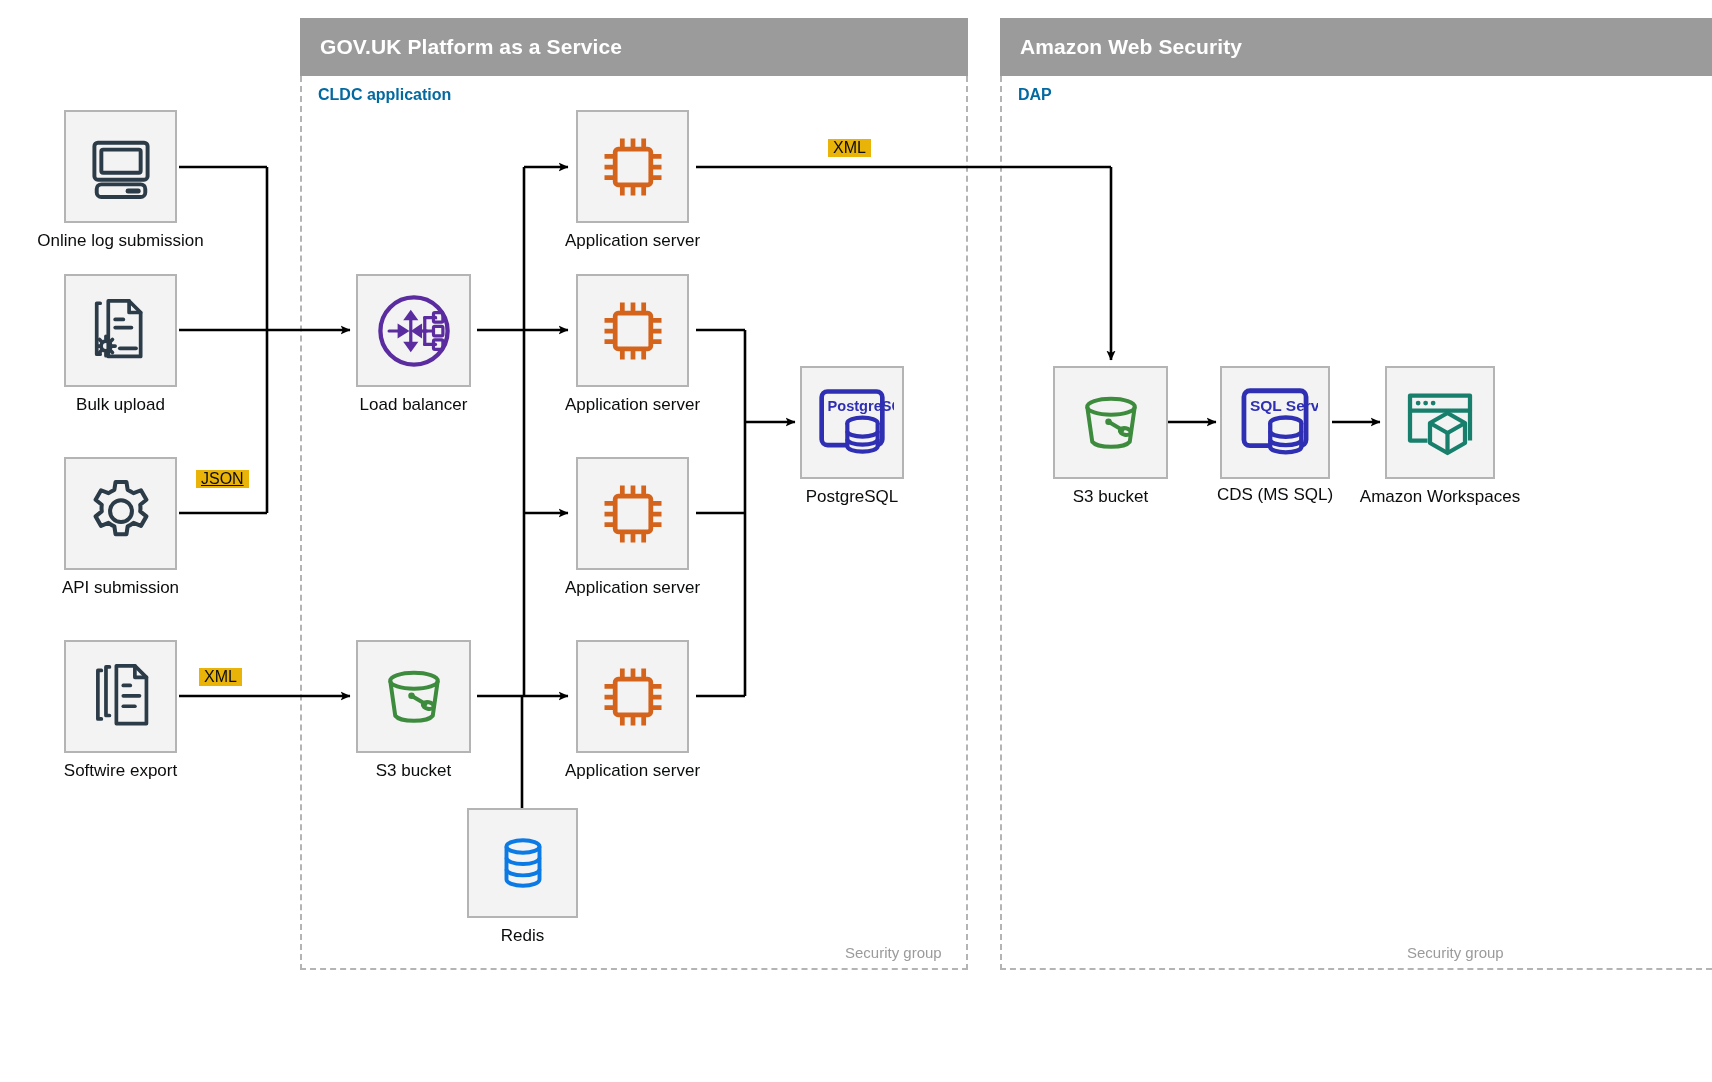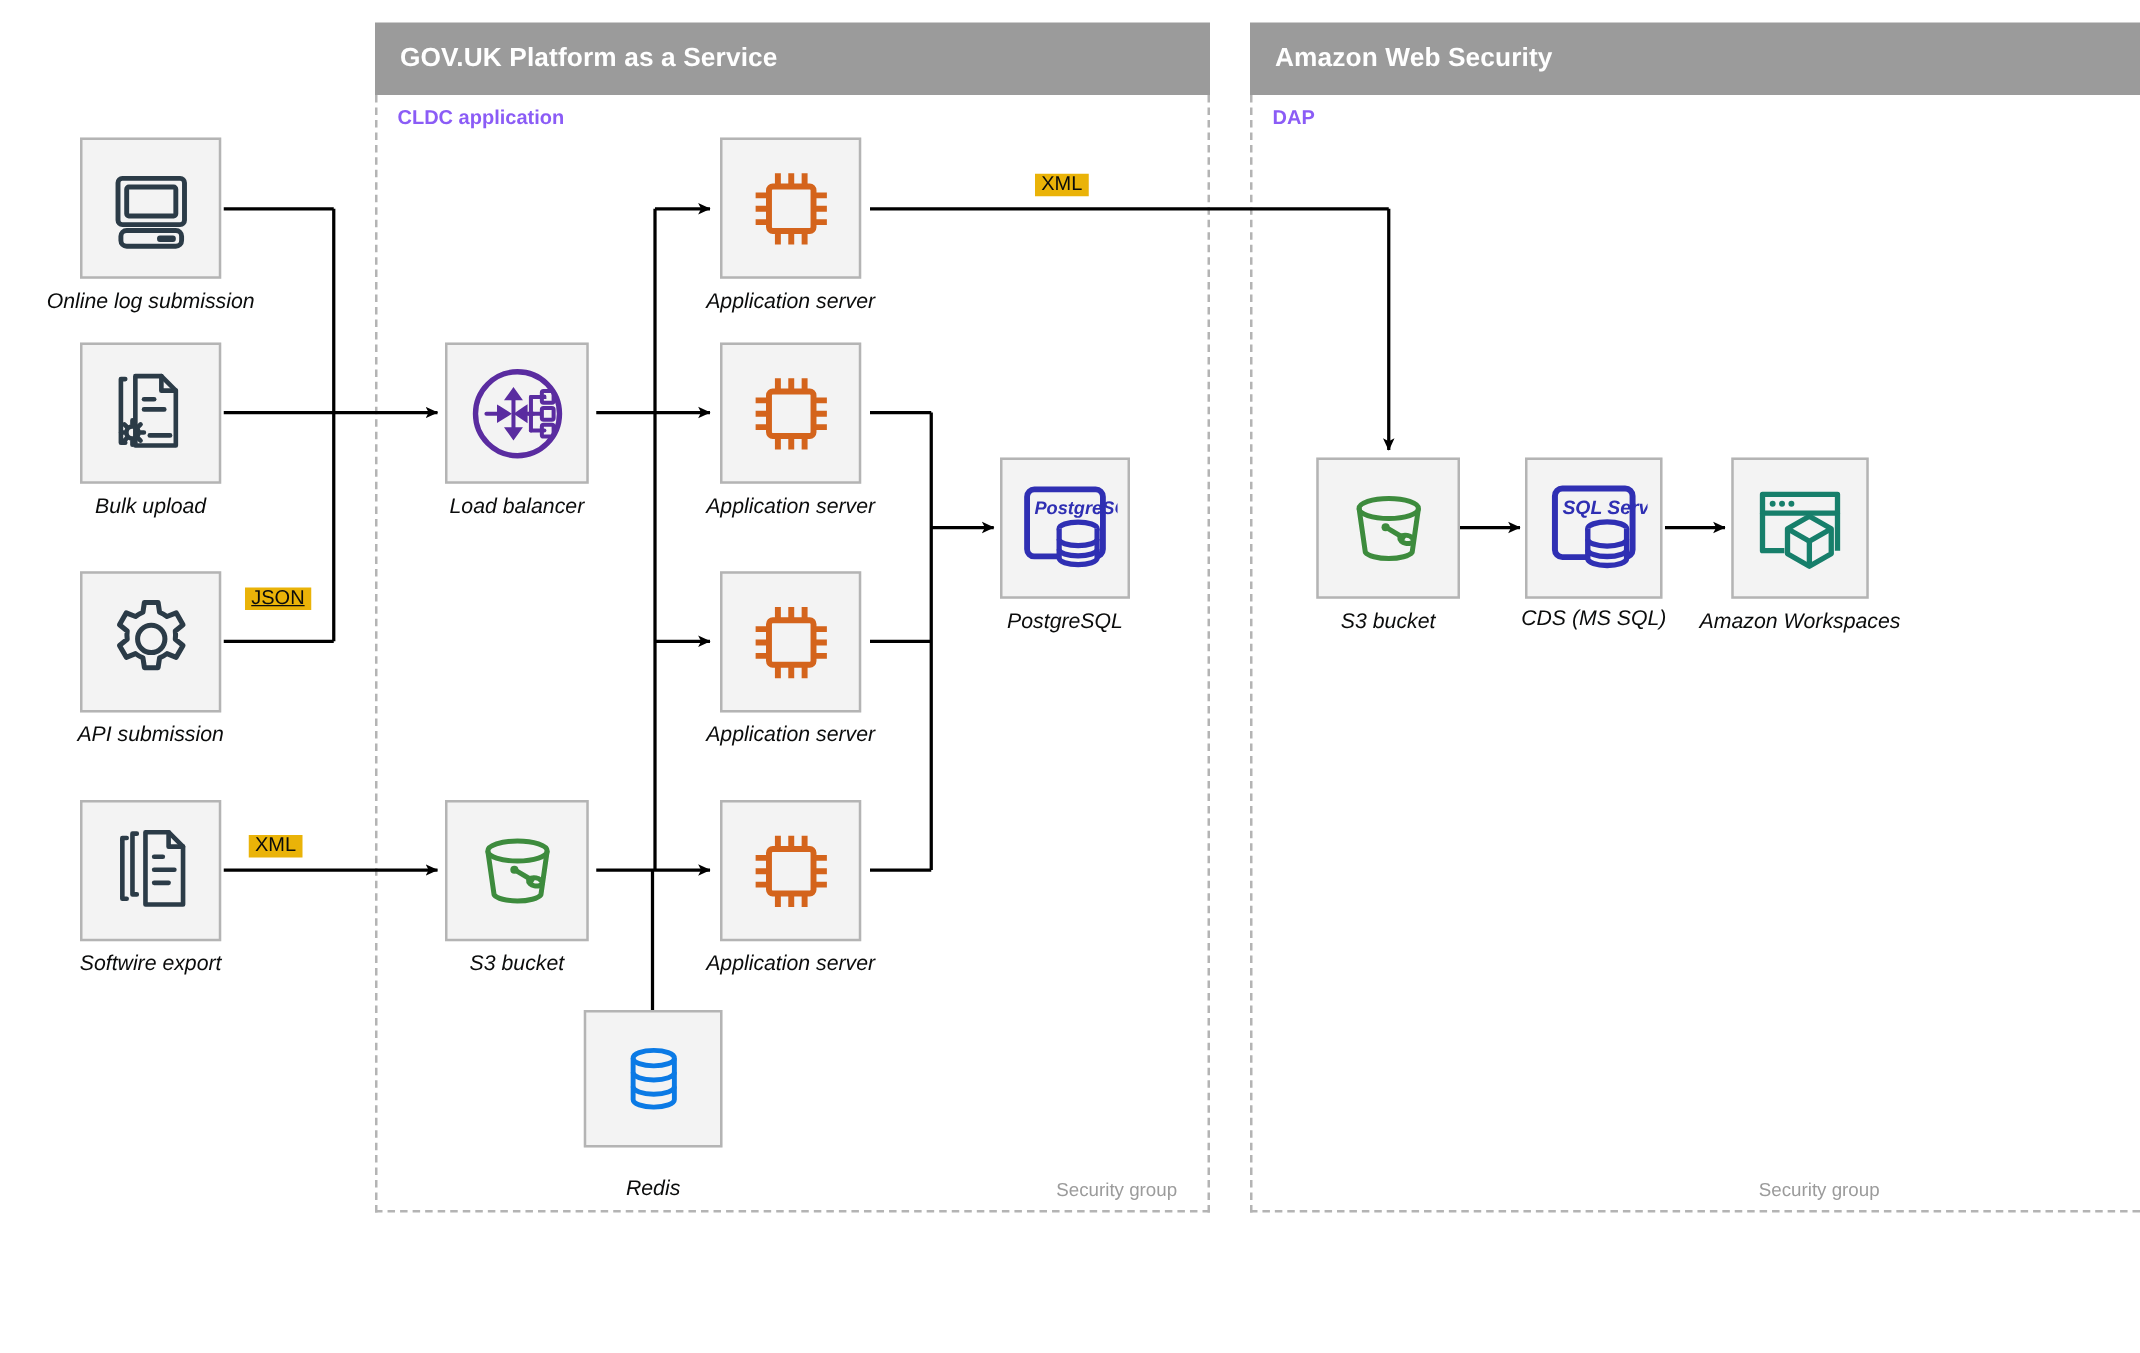--- a/index.html
+++ b/index.html
@@ -6,25 +6,25 @@
   body{width:1712px;height:1082px;position:relative;overflow:hidden;
        font-family:"Liberation Sans","DejaVu Sans",sans-serif;color:#0b0c0c;}
   .stage{position:absolute;left:0;top:0;width:1712px;height:1082px;}
   svg.wires{position:absolute;left:0;top:0;width:1712px;height:1082px;pointer-events:none;}
 
   
   .grp-header{position:absolute;background:#9b9b9b;color:#ffffff;
        font-size:21px;font-weight:bold;display:flex;align-items:center;
        padding-left:20px;box-sizing:border-box;letter-spacing:.1px;}
   .grp-dashed{position:absolute;border:2px dashed #b4b4b4;border-top:none;box-sizing:border-box;}
-  .grp-sub{position:absolute;font-size:16px;font-weight:bold;color:#8b5cf6;}
+  .grp-sub{position:absolute;font-size:16px;font-weight:bold;color:#0369a1;}
   .sec-grp{position:absolute;font-size:15px;color:#9b9b9b;}
 
   
-  .node{position:absolute;font-style:italic;}
+  .node{position:absolute;}
   .node .tile{background:#f3f3f3;border:2px solid #b4b4b4;box-sizing:border-box;
        display:flex;align-items:center;justify-content:center;}
   .node .cap{position:absolute;left:50%;transform:translateX(-50%);
        white-space:nowrap;font-size:17px;color:#0b0c0c;text-align:center;}
 
   .edge-label{position:absolute;font-size:16px;color:#0b0c0c;white-space:nowrap;
        background:#eab308;padding:0 5px;}
 </style>
 </head>
 <body>
@@ -280,21 +280,21 @@
     <div class="tile" style="width:111px;height:110px;">
       <svg width="66" height="66" viewBox="0 0 64 64">
         <g fill="none" stroke="#0b7ae5" stroke-width="3.8" stroke-linejoin="round">
           <ellipse cx="32" cy="16" rx="16" ry="6"></ellipse>
           <path d="M16 16 v32 a16 6 0 0 0 32 0 v-32"></path>
           <path d="M16 27 a16 6 0 0 0 32 0"></path>
           <path d="M16 38 a16 6 0 0 0 32 0"></path>
         </g>
       </svg>
     </div>
-    <div class="cap" style="top:118px;margin-top:15px;">Redis</div>
+    <div class="cap" style="top:118px;">Redis</div>
   </div>
 
   <div class="node" style="left:1053px;top:366px;">
     <div class="tile" style="width:115px;height:113px;">
       <svg width="80" height="80" viewBox="0 0 64 64">
         <g fill="none" stroke="#3d8b3d" stroke-width="3.2" stroke-linejoin="round">
           <ellipse cx="32" cy="19" rx="19" ry="6.4"></ellipse>
           <path d="M13 19 l4 28 a15.5 5.4 0 0 0 30 0 l4-28"></path>
           <path d="M30 31 l12.5 7.4"></path>
           <ellipse cx="43.4" cy="38.8" rx="4.4" ry="2.6" transform="rotate(12 43.4 38.8)"></ellipse>

